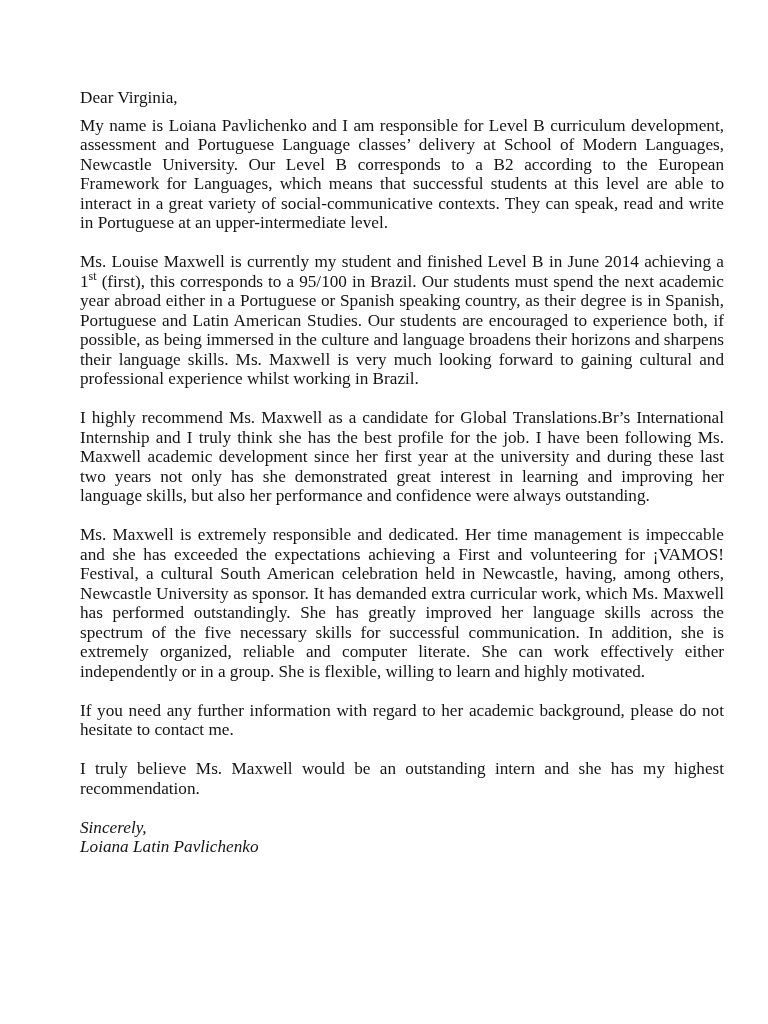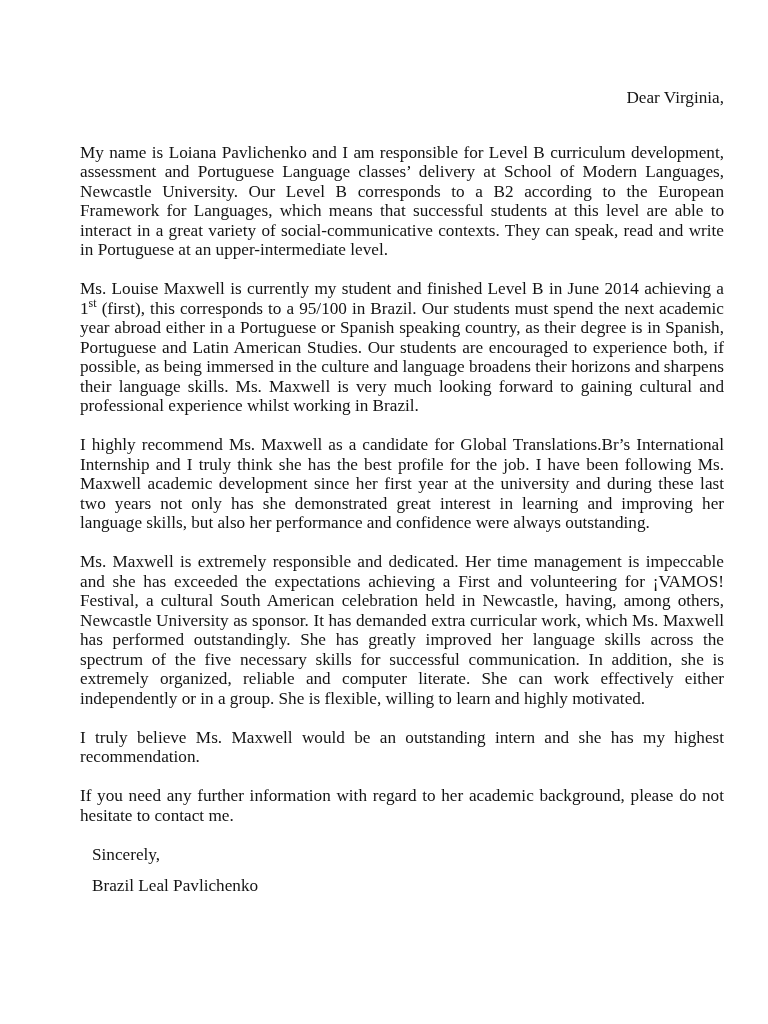--- a/index.html
+++ b/index.html
@@ -22,49 +22,49 @@
       width: 644px;
       font-size: 17.2px;
       line-height: 19.5px;
     }
     .para {
       margin: 0 0 19.5px 0;
       text-align: justify;
       text-justify: inter-word;
     }
     .salutation {
-      margin: 0 0 35px 0;
-      text-align: right;
+      margin: 0 0 8px 0;
     }
     .bold-word {
       font-weight: normal;
       font-family: "Liberation Serif", serif;
     }
     sup {
       font-size: 12px;
       line-height: 0;
       vertical-align: 7px;
     }
     .closing, .signature {
-      margin: 12px;
+      margin: 0;
+      font-style: italic;
     }
   </style>
 </head>
 <body>
 
 <div class="page">
   <p class="salutation">Dear Virginia,</p>
 
   <p class="para"><span>My name is Loiana Pavlichenko and I am responsible for Level B curriculum development, assessment and Portuguese Language </span><span class="bold-word">classes</span><span>’ delivery at School of Modern Languages, Newcastle University. Our Level B corresponds to a B2 according to the European Framework for Languages, which means that successful students at this level are able to interact in a great variety of social-communicative contexts. They can speak, read and write in Portuguese at an upper-intermediate level.</span></p>
 
   <p class="para"><span>Ms. Louise Maxwell is currently my student and finished Level B in June 2014 achieving a 1</span><sup>st</sup><span> (first), this corresponds to a 95/100 in Brazil. Our students must spend the next academic year abroad either in a Portuguese or Spanish speaking country, as their degree is in Spanish, Portuguese and Latin American Studies. Our students are encouraged to experience both, if possible, as being immersed in the culture and language broadens their horizons and sharpens their language skills. Ms. Maxwell is very much looking forward to gaining cultural and professional experience whilst working in Brazil.</span></p>
 
   <p class="para"><span>I highly recommend Ms. Maxwell as a candidate for </span><span class="bold-word">Global Translations.Br</span><span>’s International Internship and I truly think she has the best profile for the job. I have been following Ms. Maxwell academic development since her first year at the university and during these last two years not only has she demonstrated great interest in learning and improving her language skills, but also her performance and confidence were always outstanding.</span></p>
 
   <p class="para">Ms. Maxwell is extremely responsible and dedicated. Her time management is impeccable and she has exceeded the expectations achieving a First and volunteering for ¡VAMOS! Festival, a cultural South American celebration held in Newcastle, having, among others, Newcastle University as sponsor. It has demanded extra curricular work, which Ms. Maxwell has performed outstandingly. She has greatly improved her language skills across the spectrum of the five necessary skills for successful communication. In addition, she is extremely organized, reliable and computer literate. She can work effectively either independently or in a group.  She is flexible, willing to learn and highly motivated.</p>
 
+  <p class="para">If you need any further information with regard to her academic background, please do not hesitate to contact me.</p>
+
   <p class="para">I truly believe Ms. Maxwell would be an outstanding intern and she has my highest recommendation.</p>
 
-  <p class="para">If you need any further information with regard to her academic background, please do not hesitate to contact me.</p>
-
   <p class="closing">Sincerely,</p>
-  <p class="signature">Brazil Leal Pavlichenko</p>
+  <p class="signature">Loiana Latin Pavlichenko</p>
 </div>
 
 </body></html>

